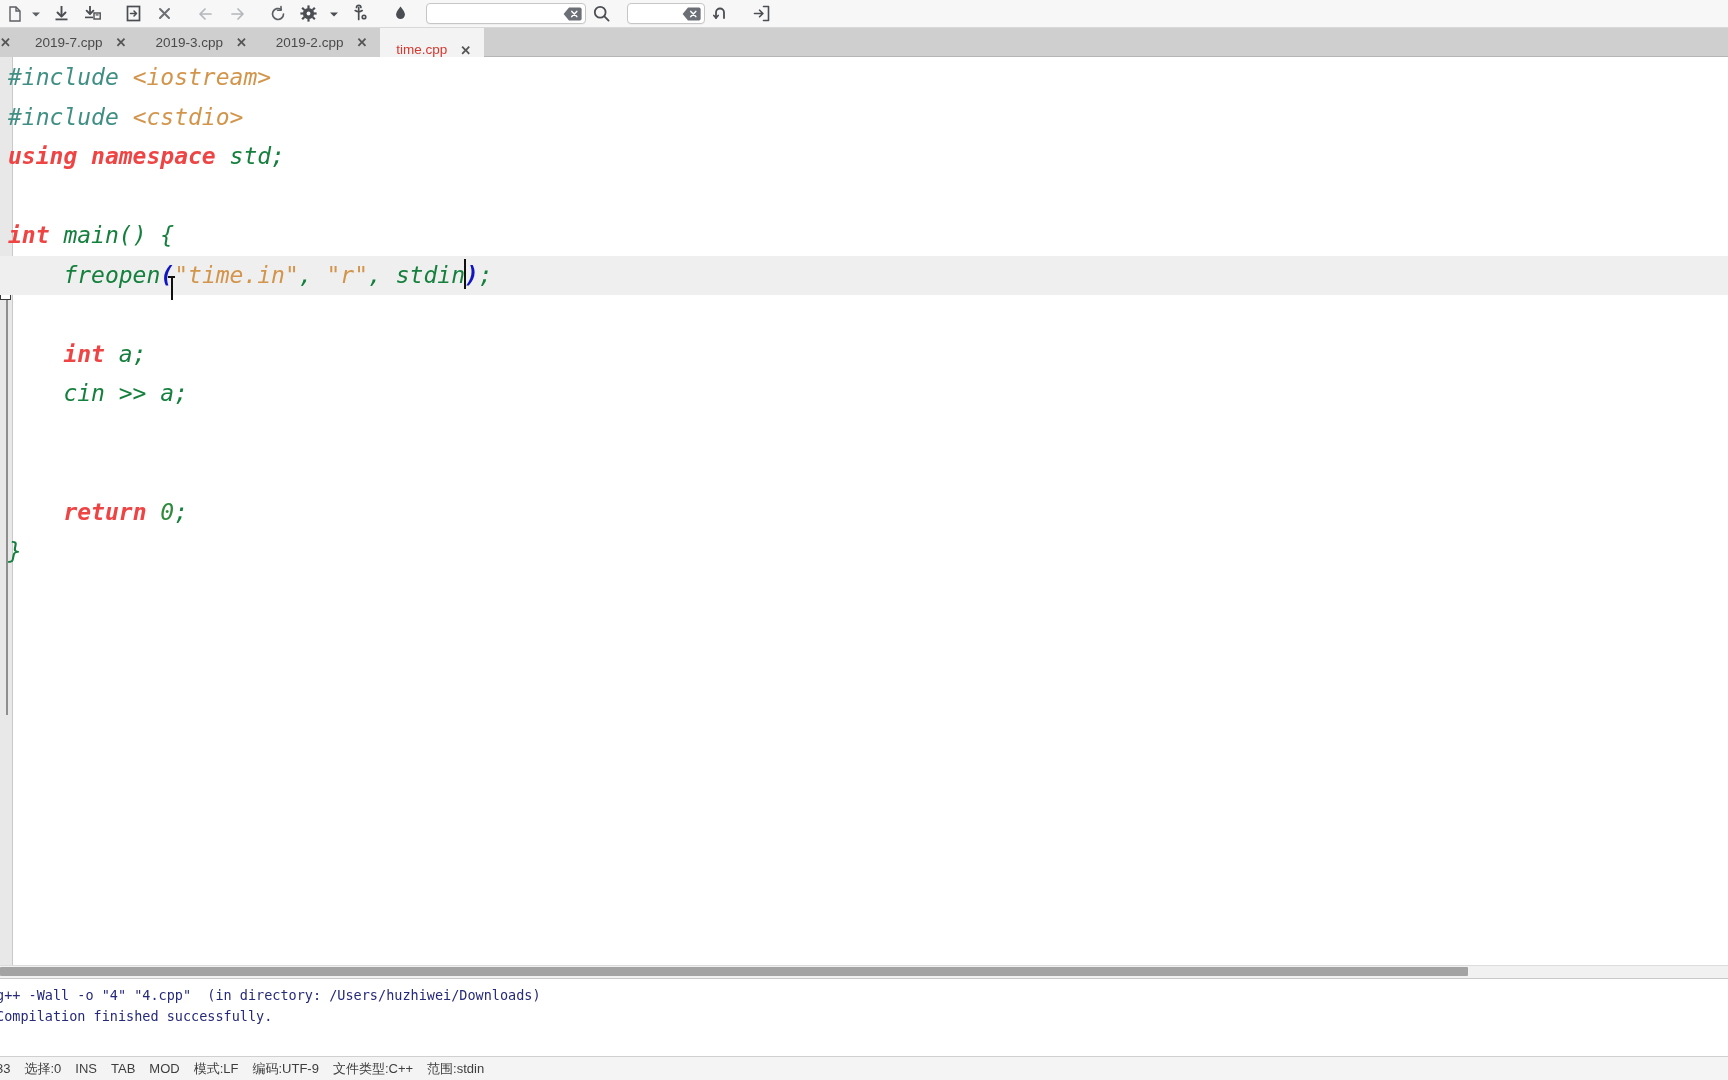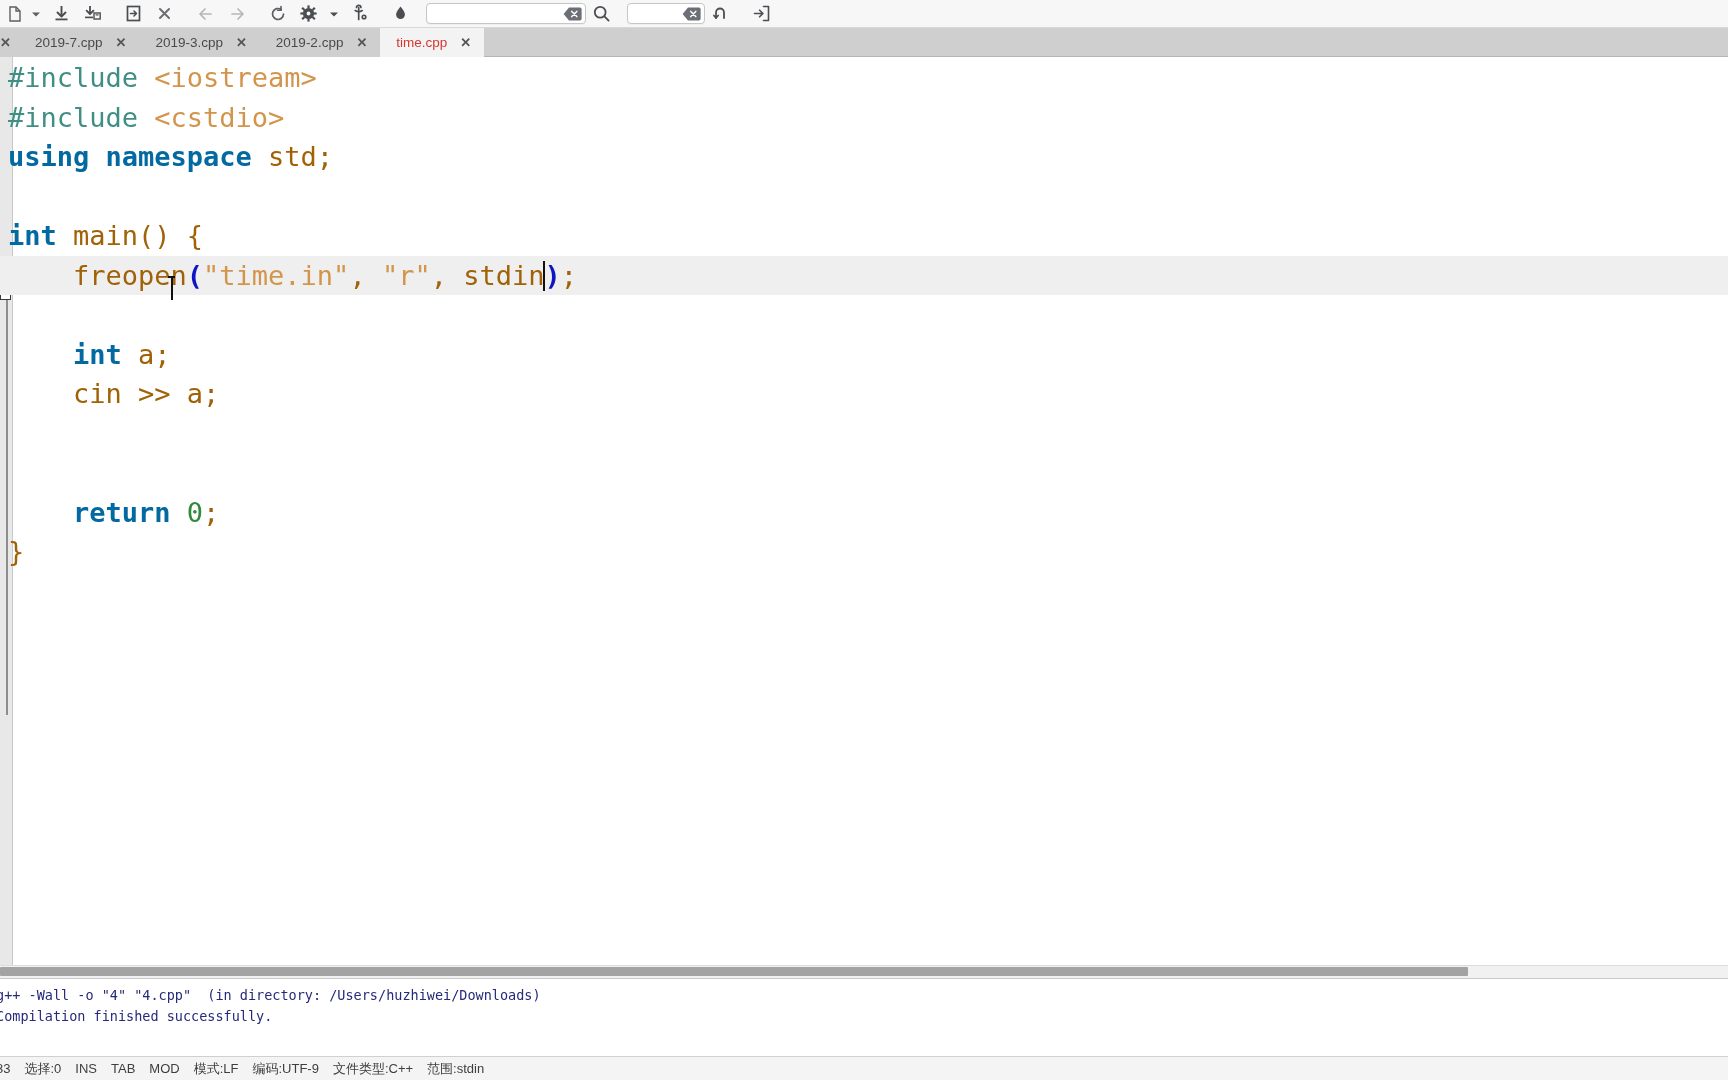--- a/index.html
+++ b/index.html
@@ -83,20 +83,21 @@
     box-sizing: border-box;
     white-space: nowrap;
     gap: 13px;
     position: relative;
     z-index: 1;
   }
   .tab.partial { padding-left: 0; padding-right: 8px; }
   .tab.active {
     background: #f3f3f3;
     color: #d4382f;
+    align-items: flex-end;
   }
   .tab .tclose {
     font-size: 13px;
     color: #555;
     font-weight: bold;
     line-height: 1;
   }
   .tab.active .tclose { color: #555; }
 
   
@@ -135,38 +136,39 @@
     position:absolute;
     left: 1.5px; top: 4px;
     width: 6px; height: 1px;
     background: #3a3a3a;
   }
 
   .code {
     position: absolute;
     left: 0; top: 0; right: 0; bottom: 0;
     font-family: "DejaVu Sans Mono", monospace;
-    font-size: 27px;
+    font-size: 23px;
     line-height: 39.5px;
     white-space: pre;
     padding-top: 1px;
+    font-style: italic;
   }
   .cline {
     height: 39.5px;
     padding-left: 8px;
     box-sizing: border-box;
   }
   .cline.hl {
     background: #efefef;
   }
 
   .k-pre   { color: #3f8f84; }      
   .k-hdr   { color: #d2954b; }      
-  .k-kw    { color: #0369a1; font-weight: bold; }  
-  .k-plain { color: #a16207; }
+  .k-kw    { color: #ef4444; font-weight: bold; }  
+  .k-plain { color: #15803d; }
   .k-str   { color: #d2954b; }
   .k-num   { color: #2e8b3c; }
   .k-brk   { color: #1015c4; font-weight: bold; }
 
   .caret {
     display: inline-block;
     width: 0;
     border-left: 2px solid #101010;
     height: 30px;
     vertical-align: -6px;

